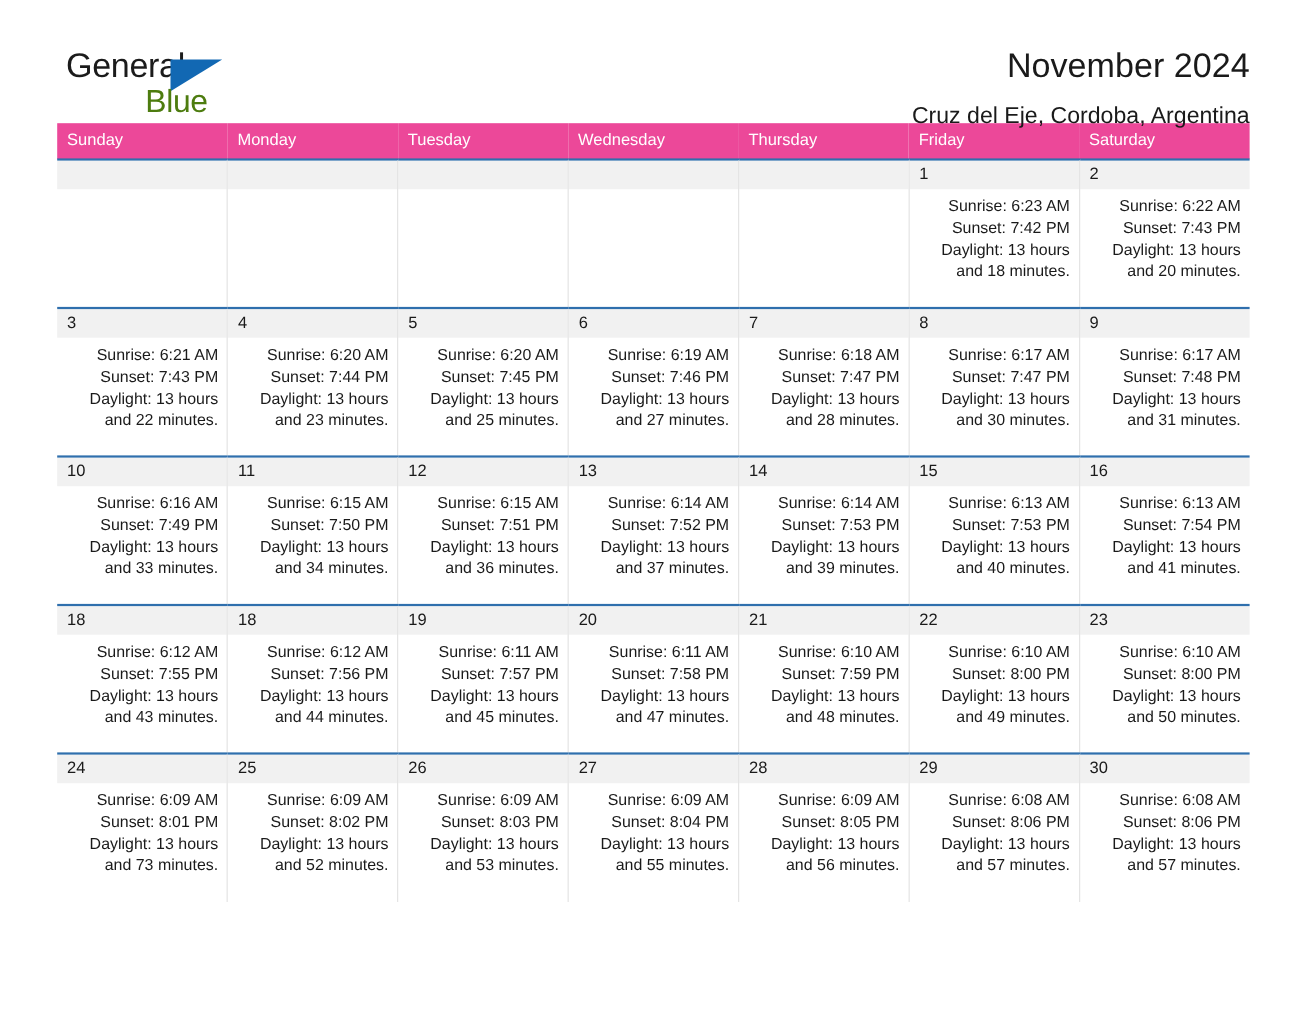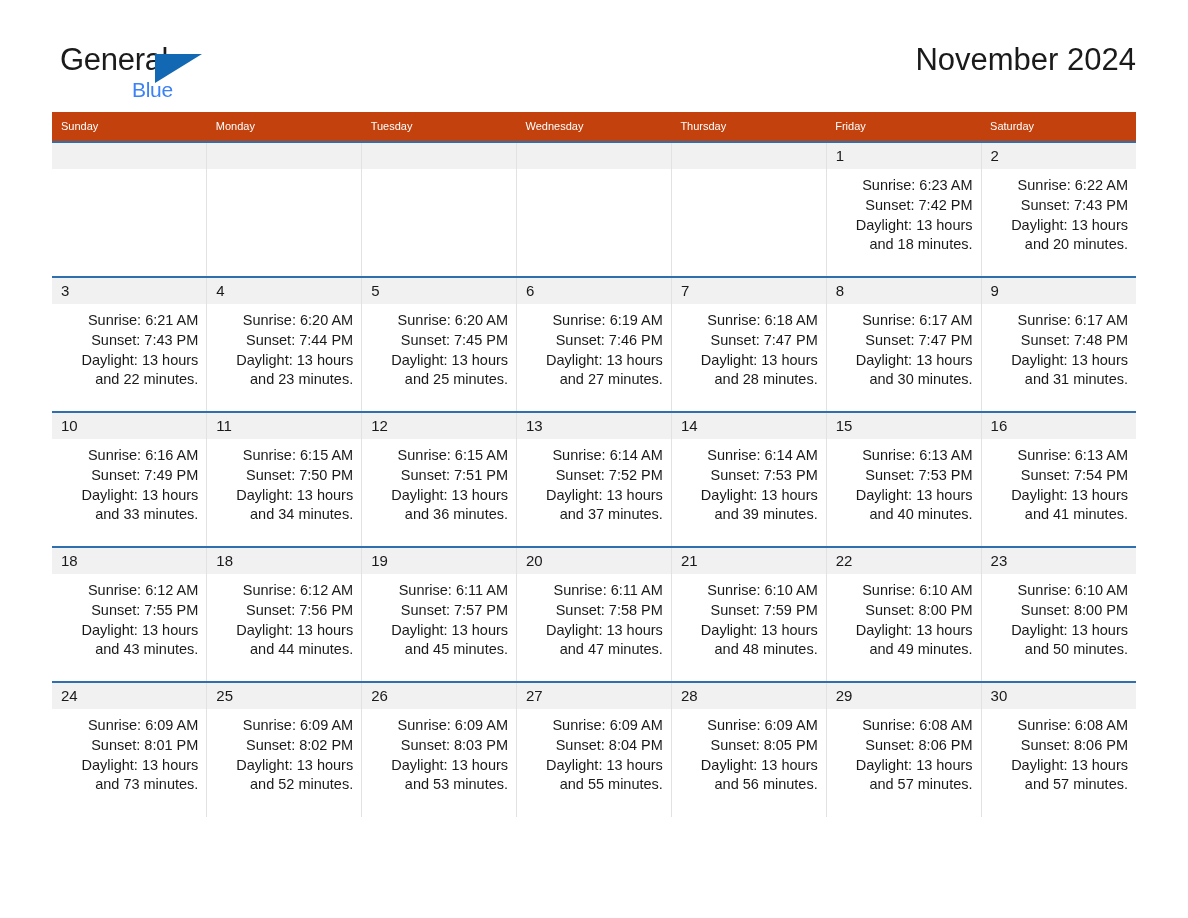--- a/index.html
+++ b/index.html
@@ -55,23 +55,23 @@
     width: 0;
     height: 0;
     border-top: 0 solid transparent;
     border-left: 47px solid #1268b3;
     border-bottom: 29px solid transparent;
   }
   .logo-blue {
     position: absolute;
     left: 78px;
     top: 35px;
-    font-size: 21px;
+    font-size: 29px;
     letter-spacing: -0.3px;
-    color: #3b82f6;
+    color: #4d7c0f;
   }
 
   .title-block {
     text-align: right;
     padding-top: 0;
   }
   .month-title {
     font-size: 31px;
     font-weight: normal;
     color: #1a1a1a;
@@ -89,23 +89,23 @@
 
   
   .calendar {
     margin: 0 52px 0 52px;
     width: 1084px;
     border-collapse: collapse;
     table-layout: fixed;
   }
 
   .cal-head th {
-    background: #c2410c;
+    background: #ec4899;
     color: #ffffff;
-    font-size: 11px;
+    font-size: 15px;
     font-weight: normal;
     text-align: left;
     padding: 7px 0 8px 9px;
     height: 30px;
     vertical-align: middle;
   }
 
   .week-row td {
     vertical-align: top;
     padding: 0;
@@ -142,20 +142,21 @@
 
   <div class="header">
     <div class="logo">
       <span class="logo-general">General</span>
       <span class="logo-tri"></span>
       <span class="logo-blue">Blue</span>
     </div>
 
     <div class="title-block">
       <h1 class="month-title">November 2024</h1>
+      <div class="location">Cruz del Eje, Cordoba, Argentina</div>
     </div>
   </div>
 
   <table class="calendar">
     <thead>
       <tr class="cal-head">
         <th>Sunday</th>
         <th>Monday</th>
         <th>Tuesday</th>
         <th>Wednesday</th>

